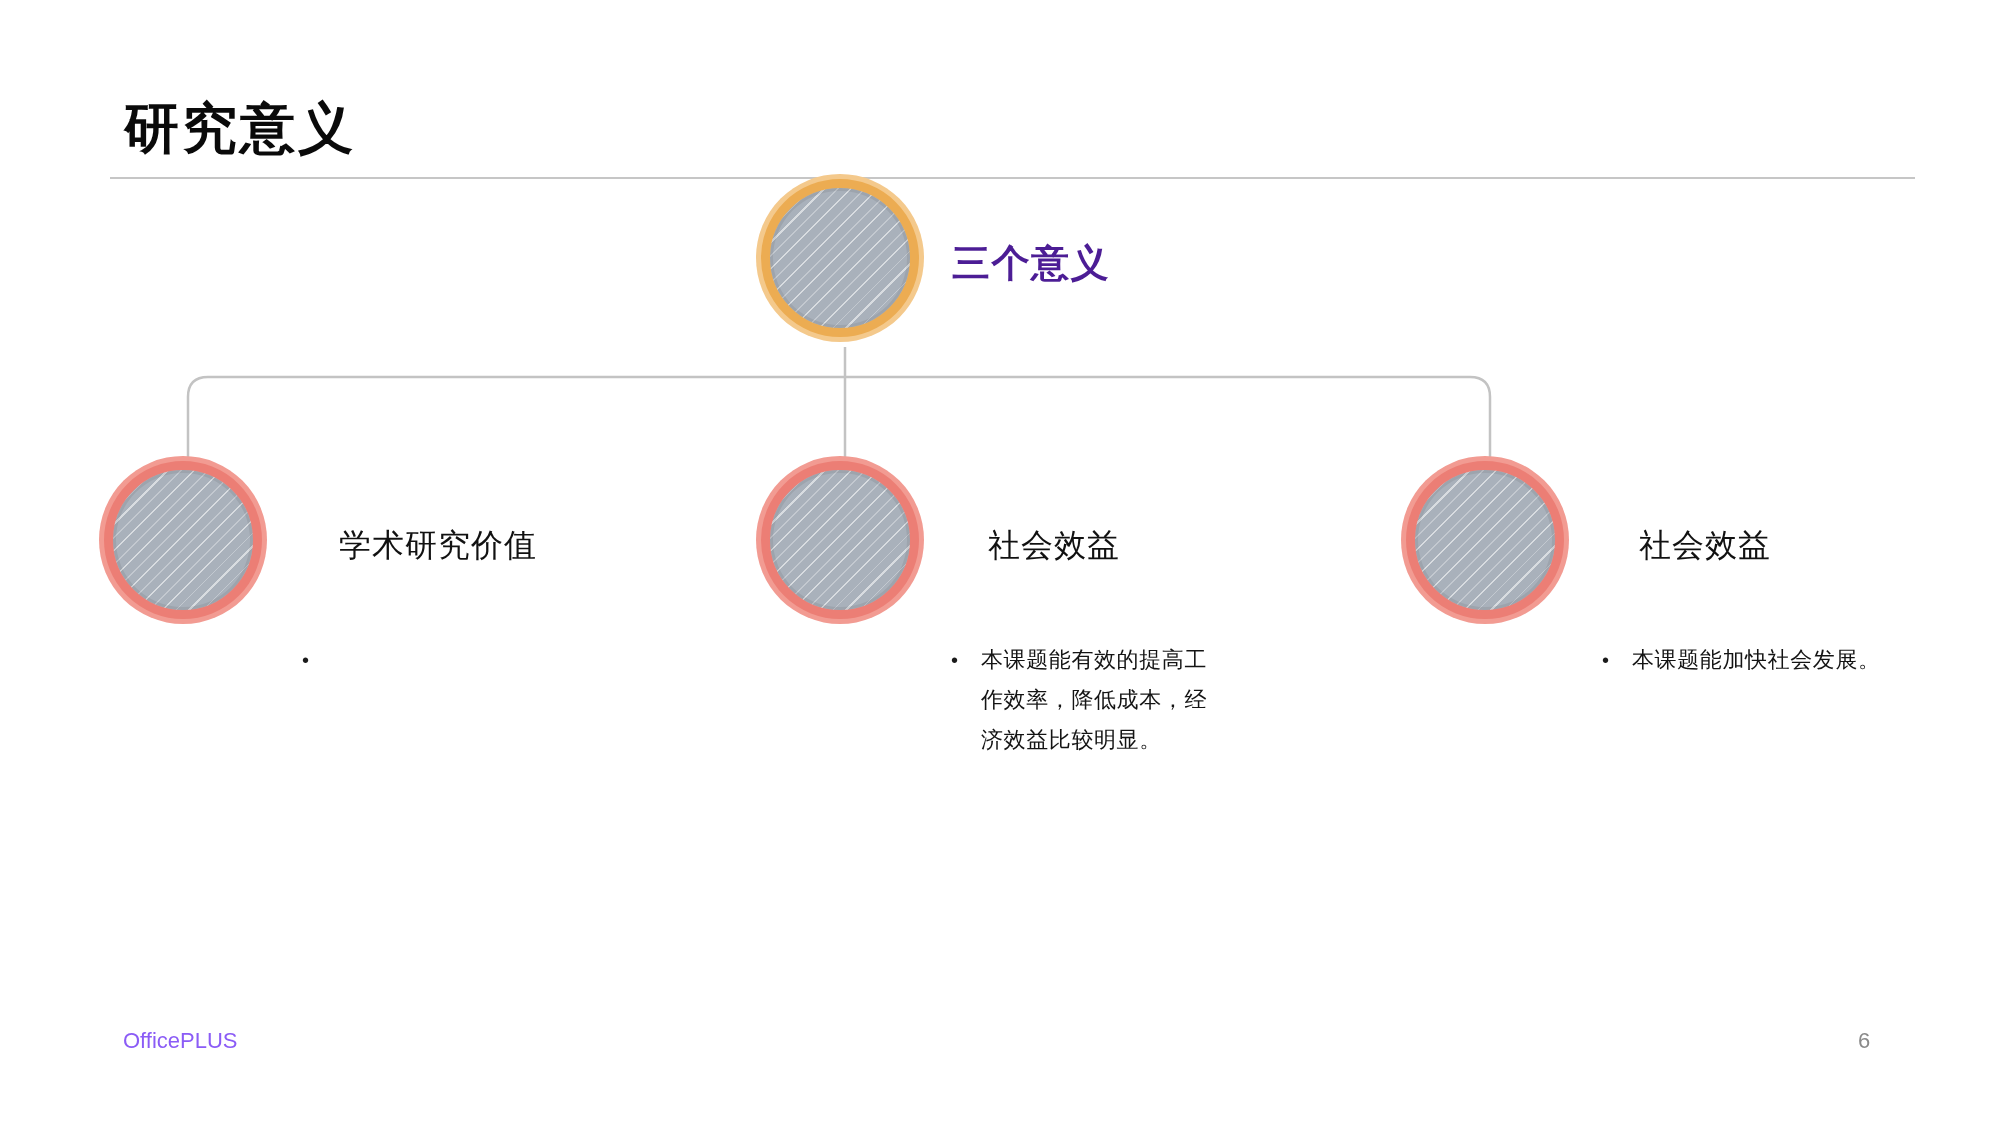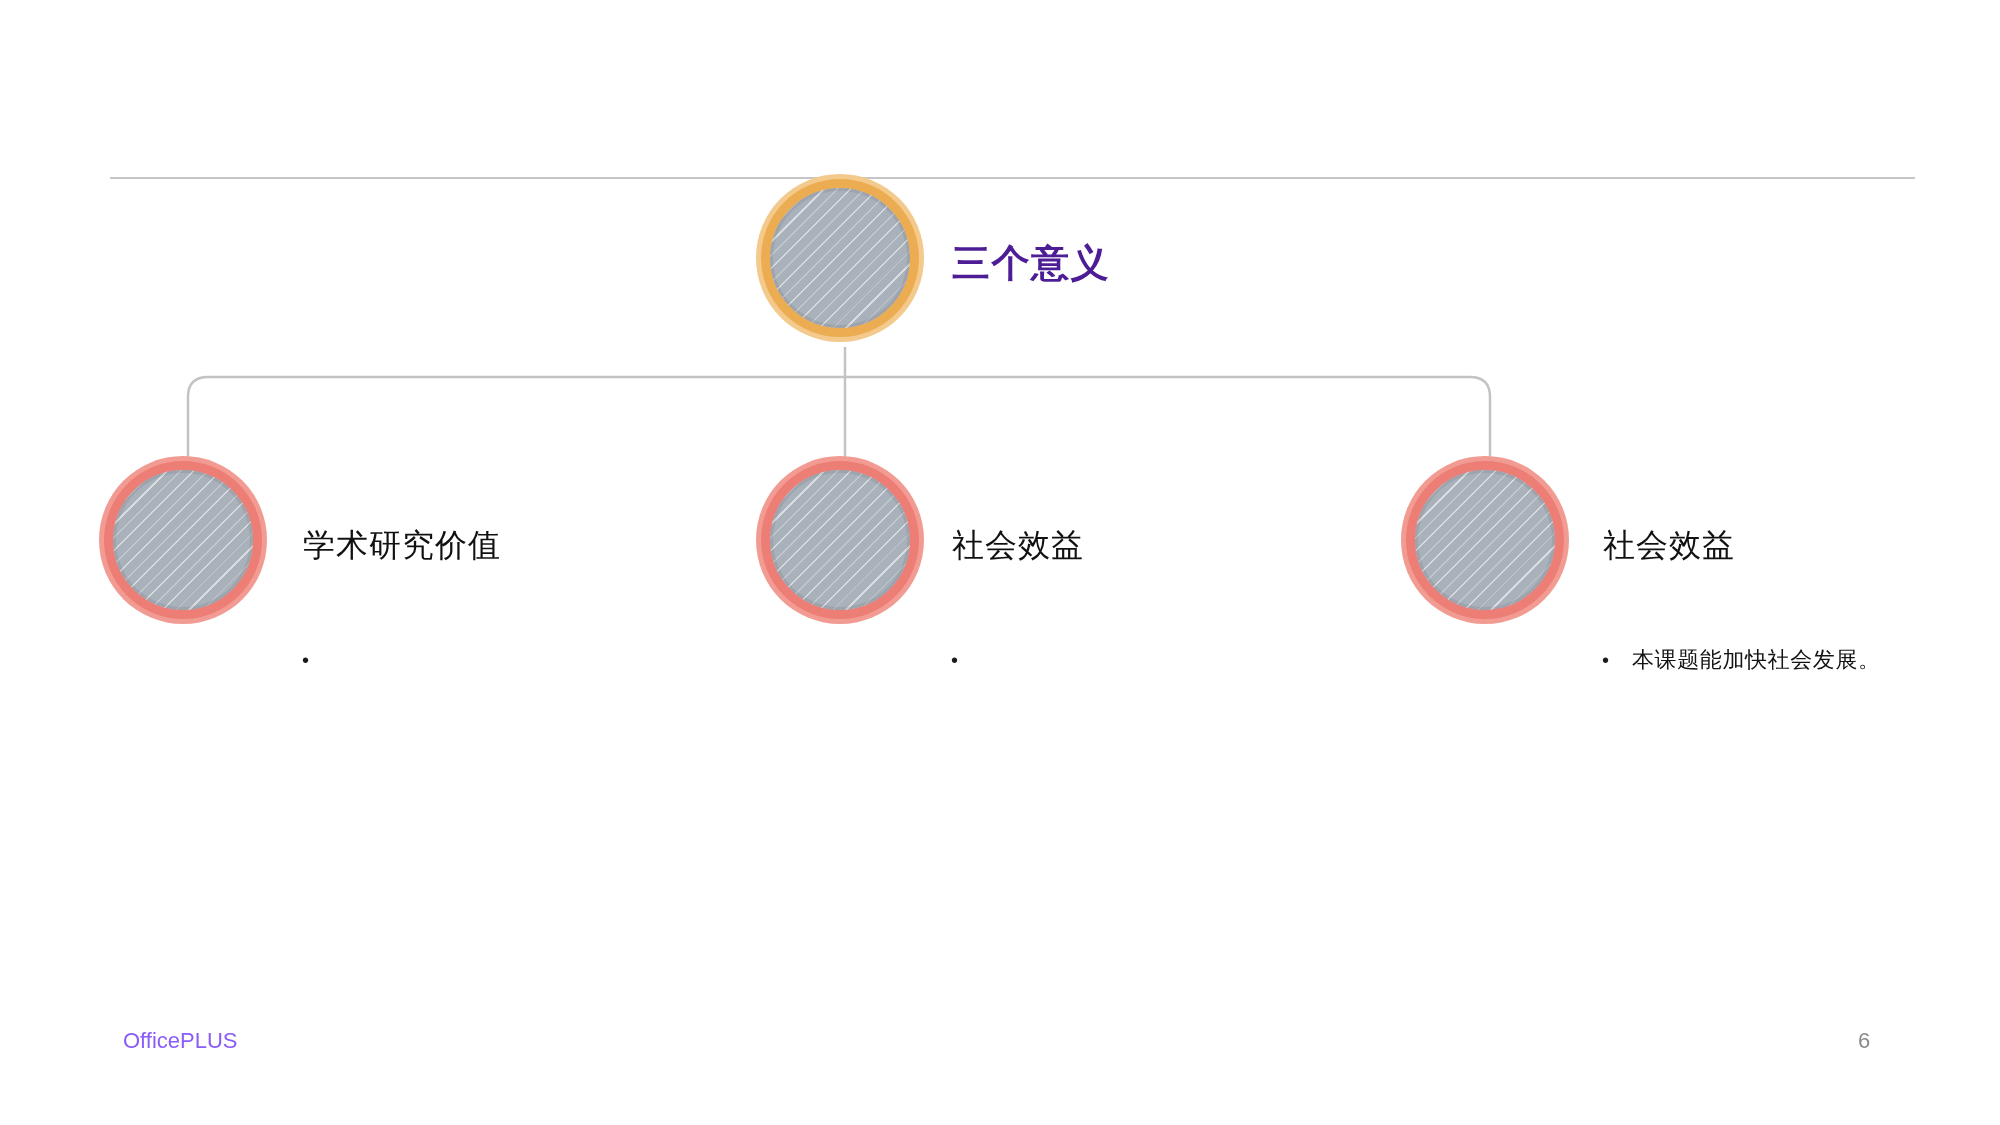--- a/index.html
+++ b/index.html
@@ -89,20 +89,21 @@
     color: #4c1d95;
   }
   .node-title {
     position: absolute;
     top: 527px;
     font-size: 32px;
     line-height: 36px;
     font-weight: 400;
     letter-spacing: 1px;
     color: #111111;
+    margin-left: 36px;
   }
 
   
   .bullet-item {
     position: absolute;
     top: 640px;
     display: flex;
     align-items: flex-start;
   }
   .bullet-dot {
@@ -135,40 +136,42 @@
     font-size: 22px;
     line-height: 26px;
     color: #8a8a8a;
   }
 </style>
 </head>
 <body>
 
 <div class="slide">
 
+  <h1 class="slide-title">研究意义</h1>
   <div class="divider"></div>
 
   <svg class="connectors" viewBox="0 0 2000 1125" aria-hidden="true">
     <path d="M845 347 V463"></path>
     <path d="M188 463 V397 Q188 377 208 377 H1470 Q1490 377 1490 397 V463"></path>
   </svg>
 
   <div class="circle root-circle" style="left:761px; top:179px;"></div>
   <div class="root-label">三个意义</div>
 
   <div class="circle child-circle" style="left:104px; top:461px;"></div>
   <div class="node-title" style="left:303px;">学术研究价值</div>
   <div class="bullet-item" style="left:302px;">
     <span class="bullet-dot">•</span>
   </div>
 
   <div class="circle child-circle" style="left:761px; top:461px;"></div>
   <div class="node-title" style="left:952px;">社会效益</div>
   <div class="bullet-item" style="left:951px;">
     <span class="bullet-dot">•</span>
+    <span class="bullet-text" style="width:230px;">本课题能有效的提高工作效率，降低成本，经济效益比较明显。</span>
   </div>
 
   <div class="circle child-circle" style="left:1406px; top:461px;"></div>
   <div class="node-title" style="left:1603px;">社会效益</div>
   <div class="bullet-item" style="left:1602px;">
     <span class="bullet-dot">•</span>
     <span class="bullet-text" style="width:275px;">本课题能加快社会发展。</span>
   </div>
 
   <div class="footer-brand">OfficePLUS</div>

